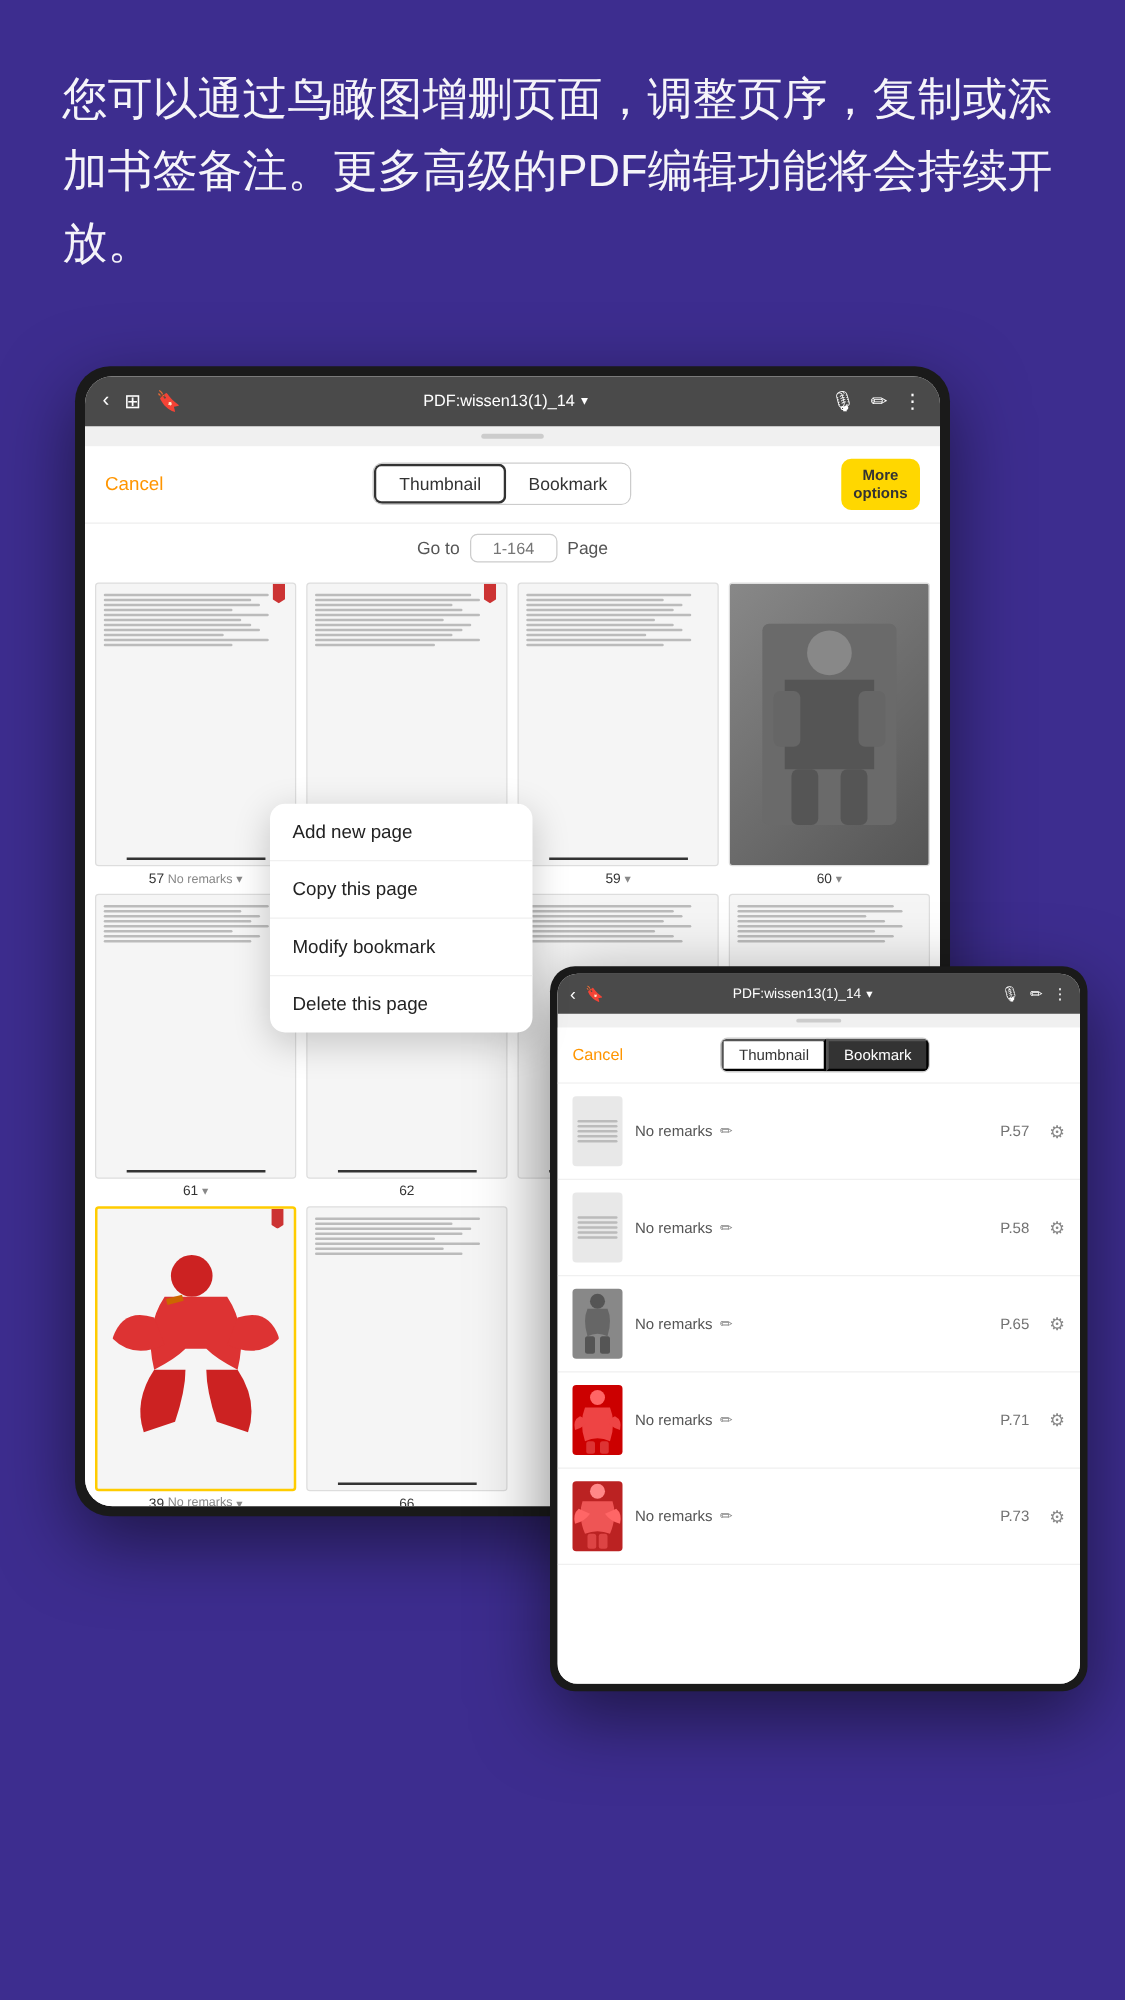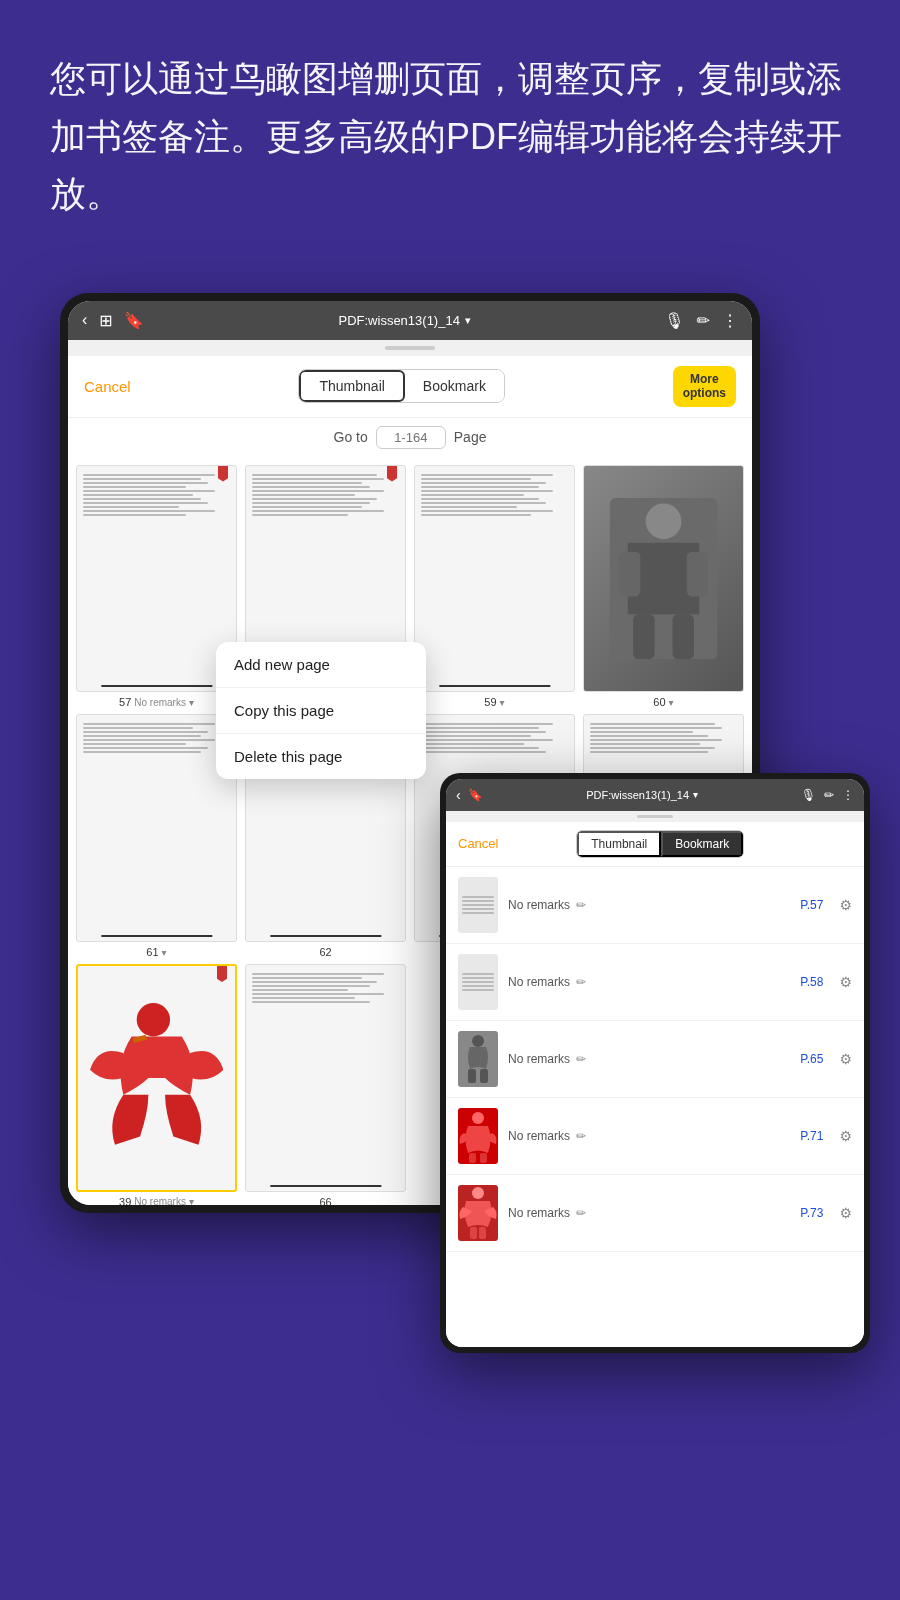--- a/index.html
+++ b/index.html
@@ -372,21 +372,21 @@
       display: flex;
       align-items: center;
       gap: 6px;
       font-size: 12px;
       color: #555;
     }
     .bookmark-edit-icon { font-size: 12px; color: #888; }
     .bookmark-page {
       margin-left: auto;
       font-size: 12px;
-      color: #1d4ed8;
+      color: #737373;
       margin-right: 6px;
     }
     .bookmark-settings-icon { font-size: 14px; color: #888; }
 
     .bookmark-art-thumb {
       background: #cc0000;
     }
 
     
     .text-lines-container {
@@ -675,20 +675,21 @@
                 <span class="thumb-label-num">66</span>
               </div>
             </div>
             <div class="thumb-item"></div>
             <div class="thumb-item"></div>
           </div>
 
           <div class="dropdown-menu">
             <div class="dropdown-item">Add new page</div>
             <div class="dropdown-item">Copy this page</div>
+            <div class="dropdown-item">Modify bookmark</div>
             <div class="dropdown-item">Delete this page</div>
           </div>
 
         </div>
       </div>
     </div>
   </div>
 
   <div class="tablet-secondary">
     <div class="tablet-secondary-inner">

